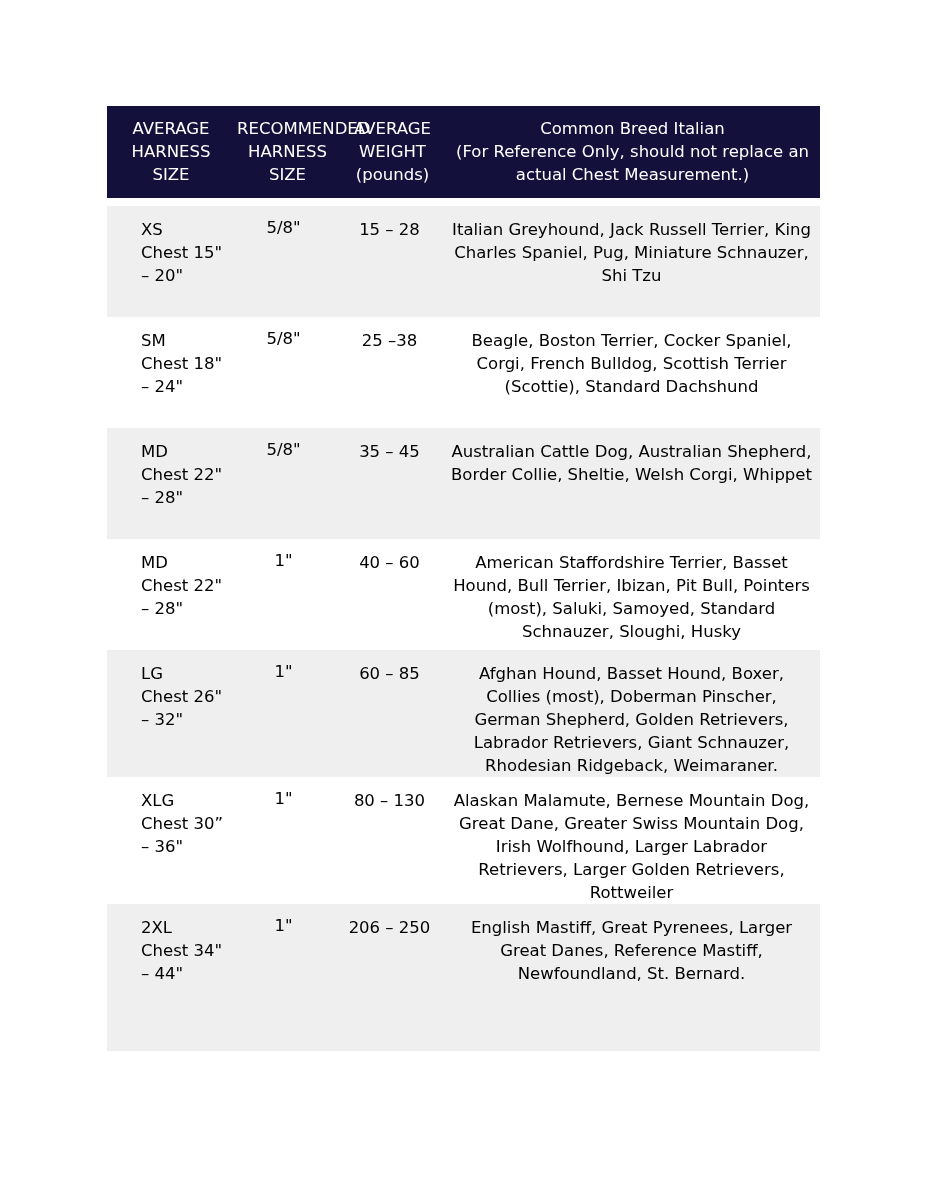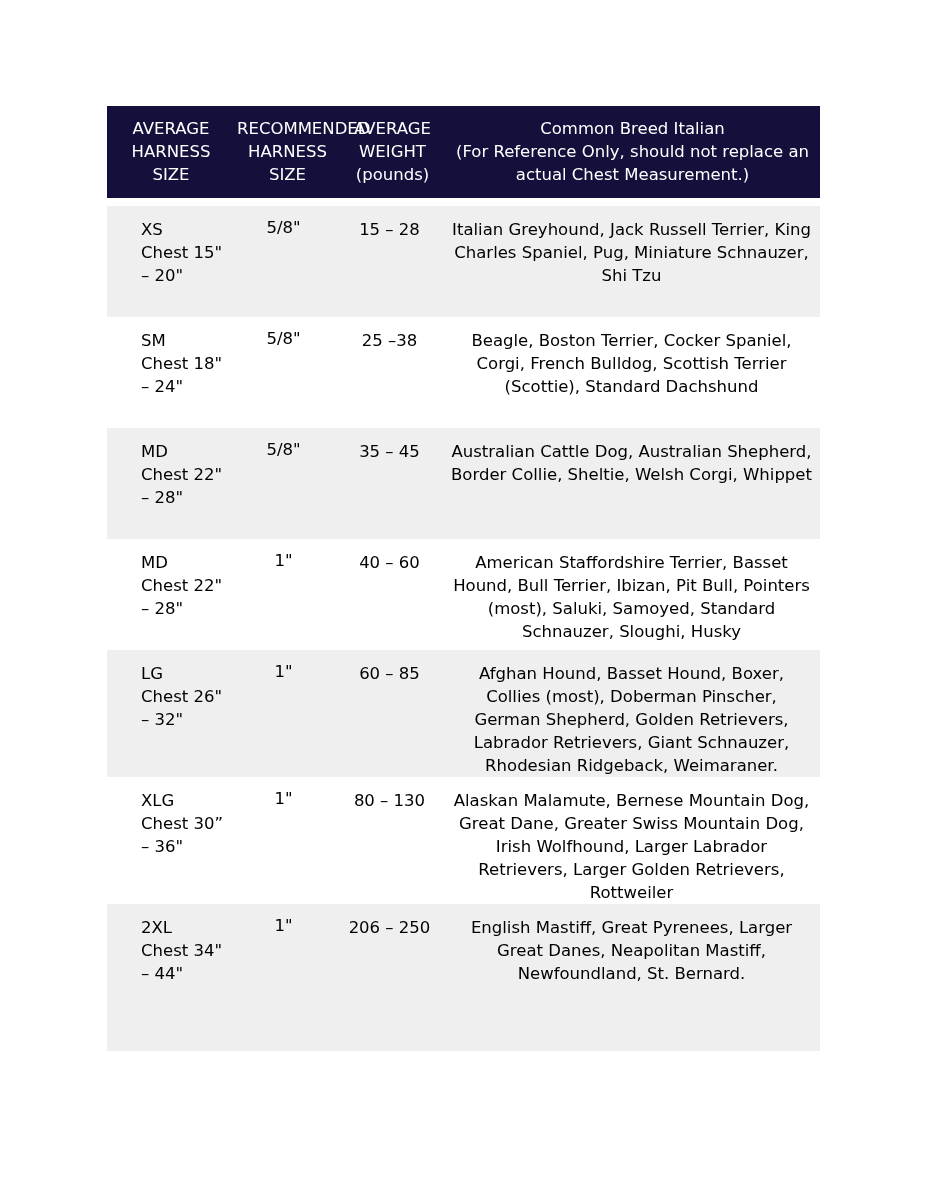--- a/index.html
+++ b/index.html
@@ -190,21 +190,21 @@
         <td class="breeds">Alaskan Malamute, Bernese Mountain Dog, Great Dane, Greater Swiss Mountain Dog, Irish Wolfhound, Larger Labrador Retrievers, Larger Golden Retrievers, Rottweiler</td>
       </tr>
 
       <tr class="shaded">
         <td class="size">
           <span class="size-line">2XL</span>
           <span class="size-line">Chest 34" – 44"</span>
         </td>
         <td class="width">1"</td>
         <td class="weight">206 – 250</td>
-        <td class="breeds">English Mastiff, Great Pyrenees, Larger Great Danes, Neapolitan Mastiff, Newfoundland, St. Bernard.</td>
+        <td class="breeds">English Mastiff, Great Pyrenees, Larger Great Danes, Reference Mastiff, Newfoundland, St. Bernard.</td>
       </tr>
 
       <tr class="shaded">
         <td style="height:36px"></td>
         <td></td>
         <td></td>
         <td></td>
       </tr>
     </tbody>
   </table>

